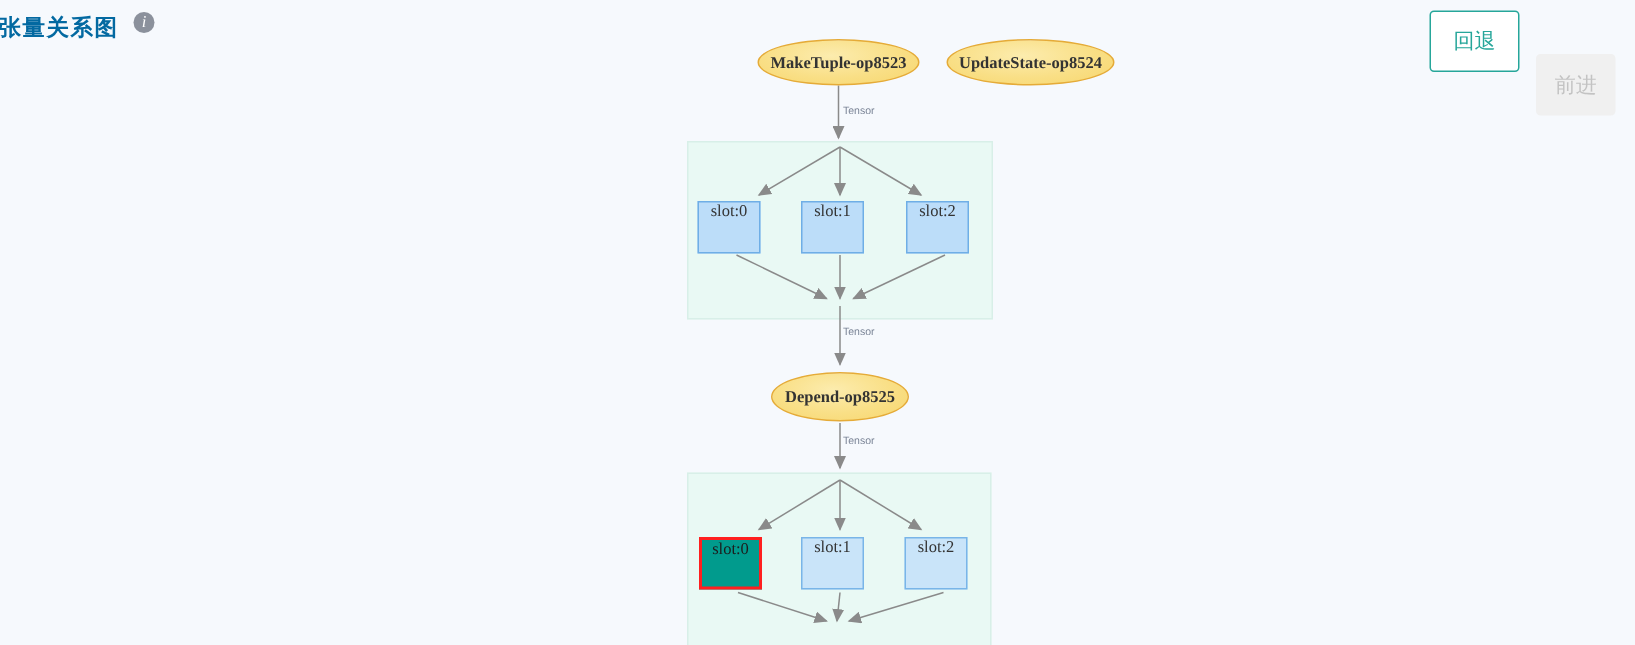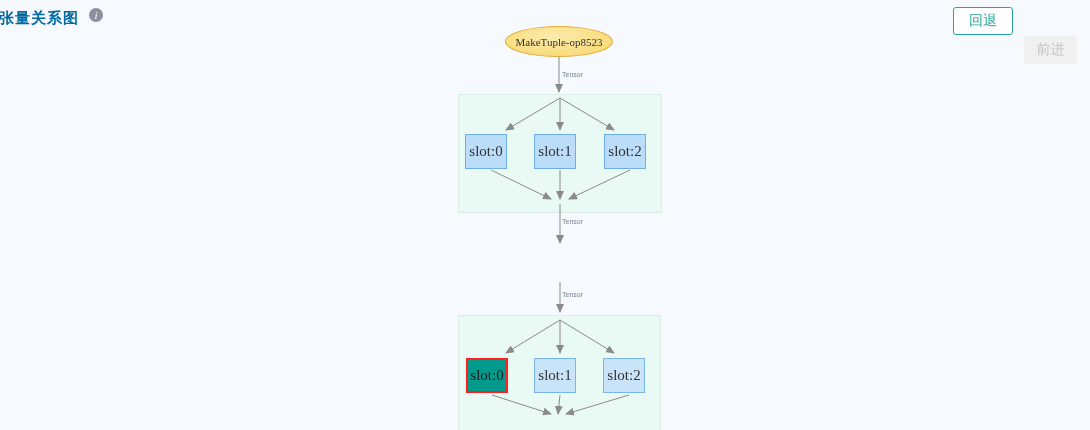--- a/index.html
+++ b/index.html
@@ -18,21 +18,21 @@
   }
   .info-icon {
     position:absolute; left:89px; top:8px;
     width:14px; height:14px; border-radius:50%;
     background:#8b919c; color:#fff;
     font-family:"Liberation Serif", serif; font-style:italic;
     font-size:11px; line-height:14px; text-align:center;
     cursor:pointer;
   }
   .btn {
-    position:absolute; top:7px; height:28px;
+    position:absolute; top:7px; height:41px;
     font-size:14px; border-radius:3px; cursor:pointer;
     font-family:"Liberation Sans", sans-serif;
   }
   .btn-back {
     right:77px; width:60px;
     background:#fff; color:#26a69a; border:1px solid #26a69a;
   }
   .btn-forward {
     right:13px; width:53px;
     background:#f0f0f0; color:#c3c3c3; border:1px solid #f0f0f0;margin-top:29px;
@@ -50,30 +50,31 @@
   .group-2 { left:458px; top:315px; width:203px; height:120px; }
 
   .op-node {
     position:absolute; z-index:3;
     border-radius:50%;
     background:radial-gradient(ellipse at 45% 35%, #fcecae 0%, #f9df86 55%, #f7d66d 100%);
     border:1px solid #e5ab38;
     display:flex; align-items:center; justify-content:center;
     font-family:"Liberation Serif", serif; font-size:11px; color:#333;
     cursor:pointer;
+    font-weight:bold;
   }
   .op-maketuple   { left:505px; top:26px;  width:108px; height:31px; }
   .op-updatestate { left:631px; top:26px;  width:112px; height:31px; }
   .op-depend      { left:514px; top:248px; width:92px;  height:33px; }
 
   .slot-node {
     position:absolute; z-index:3;
     width:42px; height:35px;
-    display:flex; align-items:center; justify-content:center;
-    font-family:"Liberation Serif", serif; font-size:15px; color:#333;
+    display:flex; justify-content:center;
+    font-family:"Liberation Serif", serif; font-size:11px; color:#333;
     cursor:pointer;
   }
   .row1 { top:134px; background:#bcddf9; border:1px solid #6faee6; }
   .row2 { top:358px; background:#c9e4f9; border:1px solid #79b5e8; }
   .g1-s0 { left:465px; } .g1-s1 { left:534px; } .g1-s2 { left:604px; }
   .g2-s0 { left:466px; } .g2-s1 { left:534px; } .g2-s2 { left:603px; }
   .slot-highlight {
     background:#019b8d !important;
     border:2px solid #ff1f1f !important;
     color:#1c1c1c;
@@ -125,20 +126,26 @@
 
       <line x1="492" y1="395" x2="551" y2="414" marker-end="url(#ah)"></line>
       <line x1="560" y1="395" x2="558" y2="414" marker-end="url(#ah)"></line>
       <line x1="629" y1="395" x2="566" y2="414" marker-end="url(#ah)"></line>
     </g>
   </svg>
 
   <div class="op-node op-maketuple">
     <span>MakeTuple-op8523</span>
   </div>
+  <div class="op-node op-updatestate">
+    <span>UpdateState-op8524</span>
+  </div>
+  <div class="op-node op-depend">
+    <span>Depend-op8525</span>
+  </div>
 
   <div class="slot-node row1 g1-s0">
     <span>slot:0</span>
   </div>
   <div class="slot-node row1 g1-s1">
     <span>slot:1</span>
   </div>
   <div class="slot-node row1 g1-s2">
     <span>slot:2</span>
   </div>

